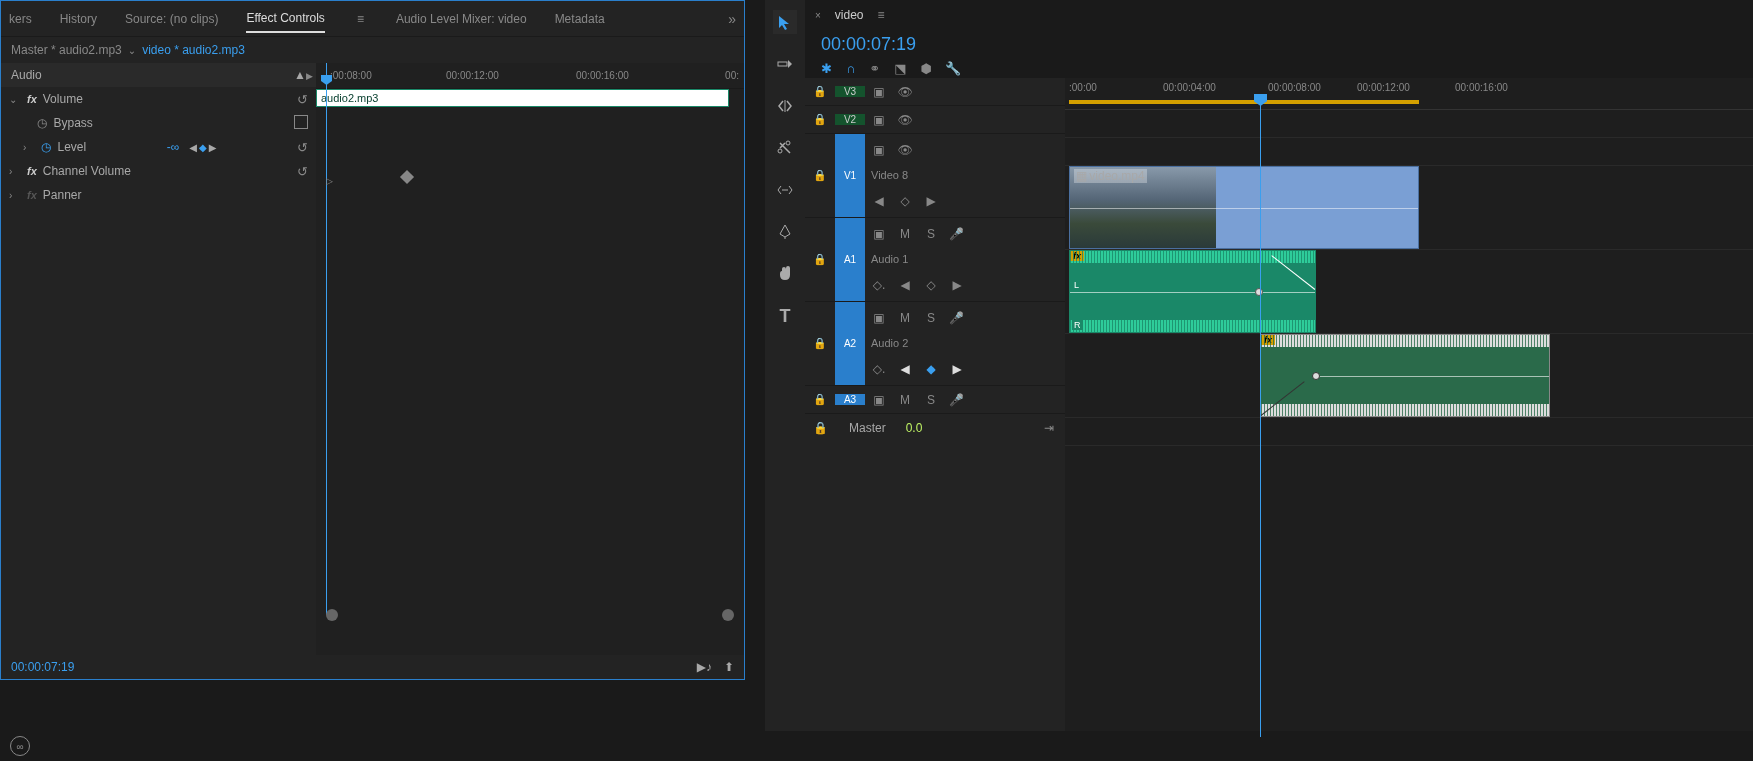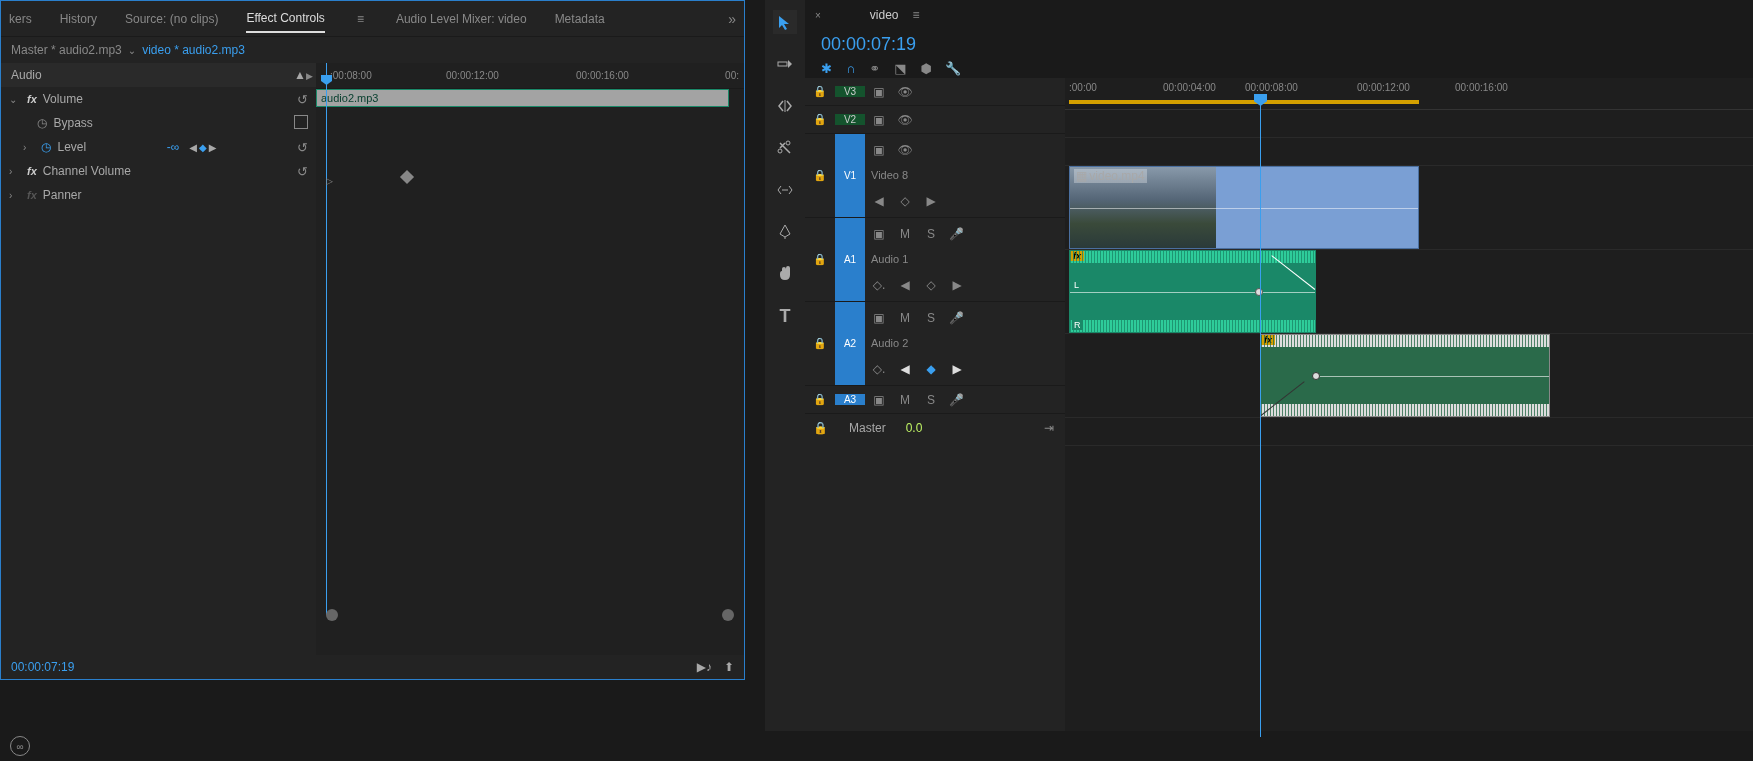--- a/index.html
+++ b/index.html
@@ -25,37 +25,37 @@
 .reset-icon { margin-left: auto; color: #888; cursor: pointer; font-size: 13px; }
 .stopwatch { color: #888; font-size: 12px; }
 .stopwatch.active { color: #3a9fef; }
 .level-value { color: #3a9fef; margin-left: auto; margin-right: 4px; }
 .kf-nav { display: flex; gap: 2px; align-items: center; color: #888; }
 .kf-nav span { cursor: pointer; font-size: 10px; }
 .kf-diamond { color: #3a9fef; font-size: 8px; }
 .checkbox { width: 14px; height: 14px; border: 1px solid #888; }
 .timeline-ruler-ec { height: 26px; display: flex; align-items: center; border-bottom: 1px solid #1a1a1a; position: relative; }
 .ruler-mark { position: absolute; font-size: 10px; color: #888; }
-.clip-bar { position: absolute; top: 26px; left: 0; right: 15px; height: 18px; background: #a3a3a3; color: #0a4030; padding: 0 4px; font-size: 11px; display: flex; align-items: center; border: 1px solid #1a8868; }
+.clip-bar { position: absolute; top: 26px; left: 0; right: 15px; height: 18px; background: #ffffff; color: #0a4030; padding: 0 4px; font-size: 11px; display: flex; align-items: center; border: 1px solid #1a8868; }
 .playhead-ec { position: absolute; left: 10px; top: 0; bottom: 40px; width: 1px; background: #3a9fef; }
 .playhead-ec::before { content: ''; position: absolute; top: 12px; left: -5px; width: 11px; height: 10px; background: #3a9fef; clip-path: polygon(0 0, 100% 0, 100% 60%, 50% 100%, 0 60%); }
 .kf-marker { position: absolute; width: 10px; height: 10px; background: #888; transform: rotate(45deg); top: 109px; }
 .ec-scrubber { position: absolute; bottom: 30px; left: 0; right: 0; height: 20px; display: flex; align-items: center; padding: 0 10px; }
 .scrub-circle { width: 12px; height: 12px; border-radius: 50%; background: #666; }
 .ec-footer { height: 24px; display: flex; align-items: center; padding: 0 10px; background: #232323; }
 .ec-timecode { color: #3a9fef; }
 .footer-icons { margin-left: auto; display: flex; gap: 12px; color: #888; }
 
 .toolbar { width: 40px; background: #232323; display: flex; flex-direction: column; align-items: center; padding: 10px 0; gap: 18px; margin-left: 20px; }
 .tool { width: 24px; height: 24px; display: flex; align-items: center; justify-content: center; cursor: pointer; color: #aaa; position: relative; }
 .tool.active { background: #2a2a2a; color: #3a9fef; }
 
 .timeline-panel { flex: 1; background: #1a1a1a; display: flex; flex-direction: column; }
 .tl-tabs { height: 30px; display: flex; align-items: center; padding: 0 10px; gap: 6px; }
-.tl-tab { color: #ccc; padding: 4px 8px; margin-left: 35px; }
+.tl-tab { color: #ccc; padding: 4px 8px; }
 .tl-close { color: #888; font-size: 10px; cursor: pointer; }
 .tl-tab-menu { color: #888; cursor: pointer; }
 .tl-header { padding: 4px 16px; }
 .tl-timecode { color: #3a9fef; font-size: 18px; font-weight: 300; }
 .tl-toolbar { padding: 2px 16px; display: flex; gap: 14px; align-items: center; }
 .tl-tool-icon { color: #888; cursor: pointer; font-size: 13px; }
 .tl-tool-icon.active { color: #3a9fef; }
 .tl-body { display: flex; flex: 1; position: relative; }
 .tl-tracks-header { width: 260px; background: #232323; }
 .tl-track-row { display: flex; align-items: center; height: 28px; border-bottom: 1px solid #1a1a1a; }
@@ -351,21 +351,21 @@
         <span>Master</span>
         <span class="master-value">0.0</span>
         <span style="margin-left:auto" class="tl-ctrl">⇥</span>
       </div>
     </div>
 
     <div class="tl-content">
       <div class="tl-ruler">
         <span class="tl-ruler-mark" style="left:4px">:00:00</span>
         <span class="tl-ruler-mark" style="left:98px">00:00:04:00</span>
-        <span class="tl-ruler-mark" style="left:180px">00:00:08:00</span>
+        <span class="tl-ruler-mark" style="left:203px">00:00:08:00</span>
         <span class="tl-ruler-mark" style="left:292px">00:00:12:00</span>
         <span class="tl-ruler-mark" style="left:390px">00:00:16:00</span>
         <div class="tl-yellow-bar" style="left:4px;width:350px"></div>
       </div>
       <div class="tl-playhead" style="left:195px"></div>
 
       <div class="tl-track-lane" style="top:32px;height:28px"></div>
       <div class="tl-track-lane" style="top:60px;height:28px"></div>
       <div class="tl-track-lane" style="top:88px;height:84px">
         <div class="clip-video" style="left:4px;width:350px;top:0;bottom:0">

